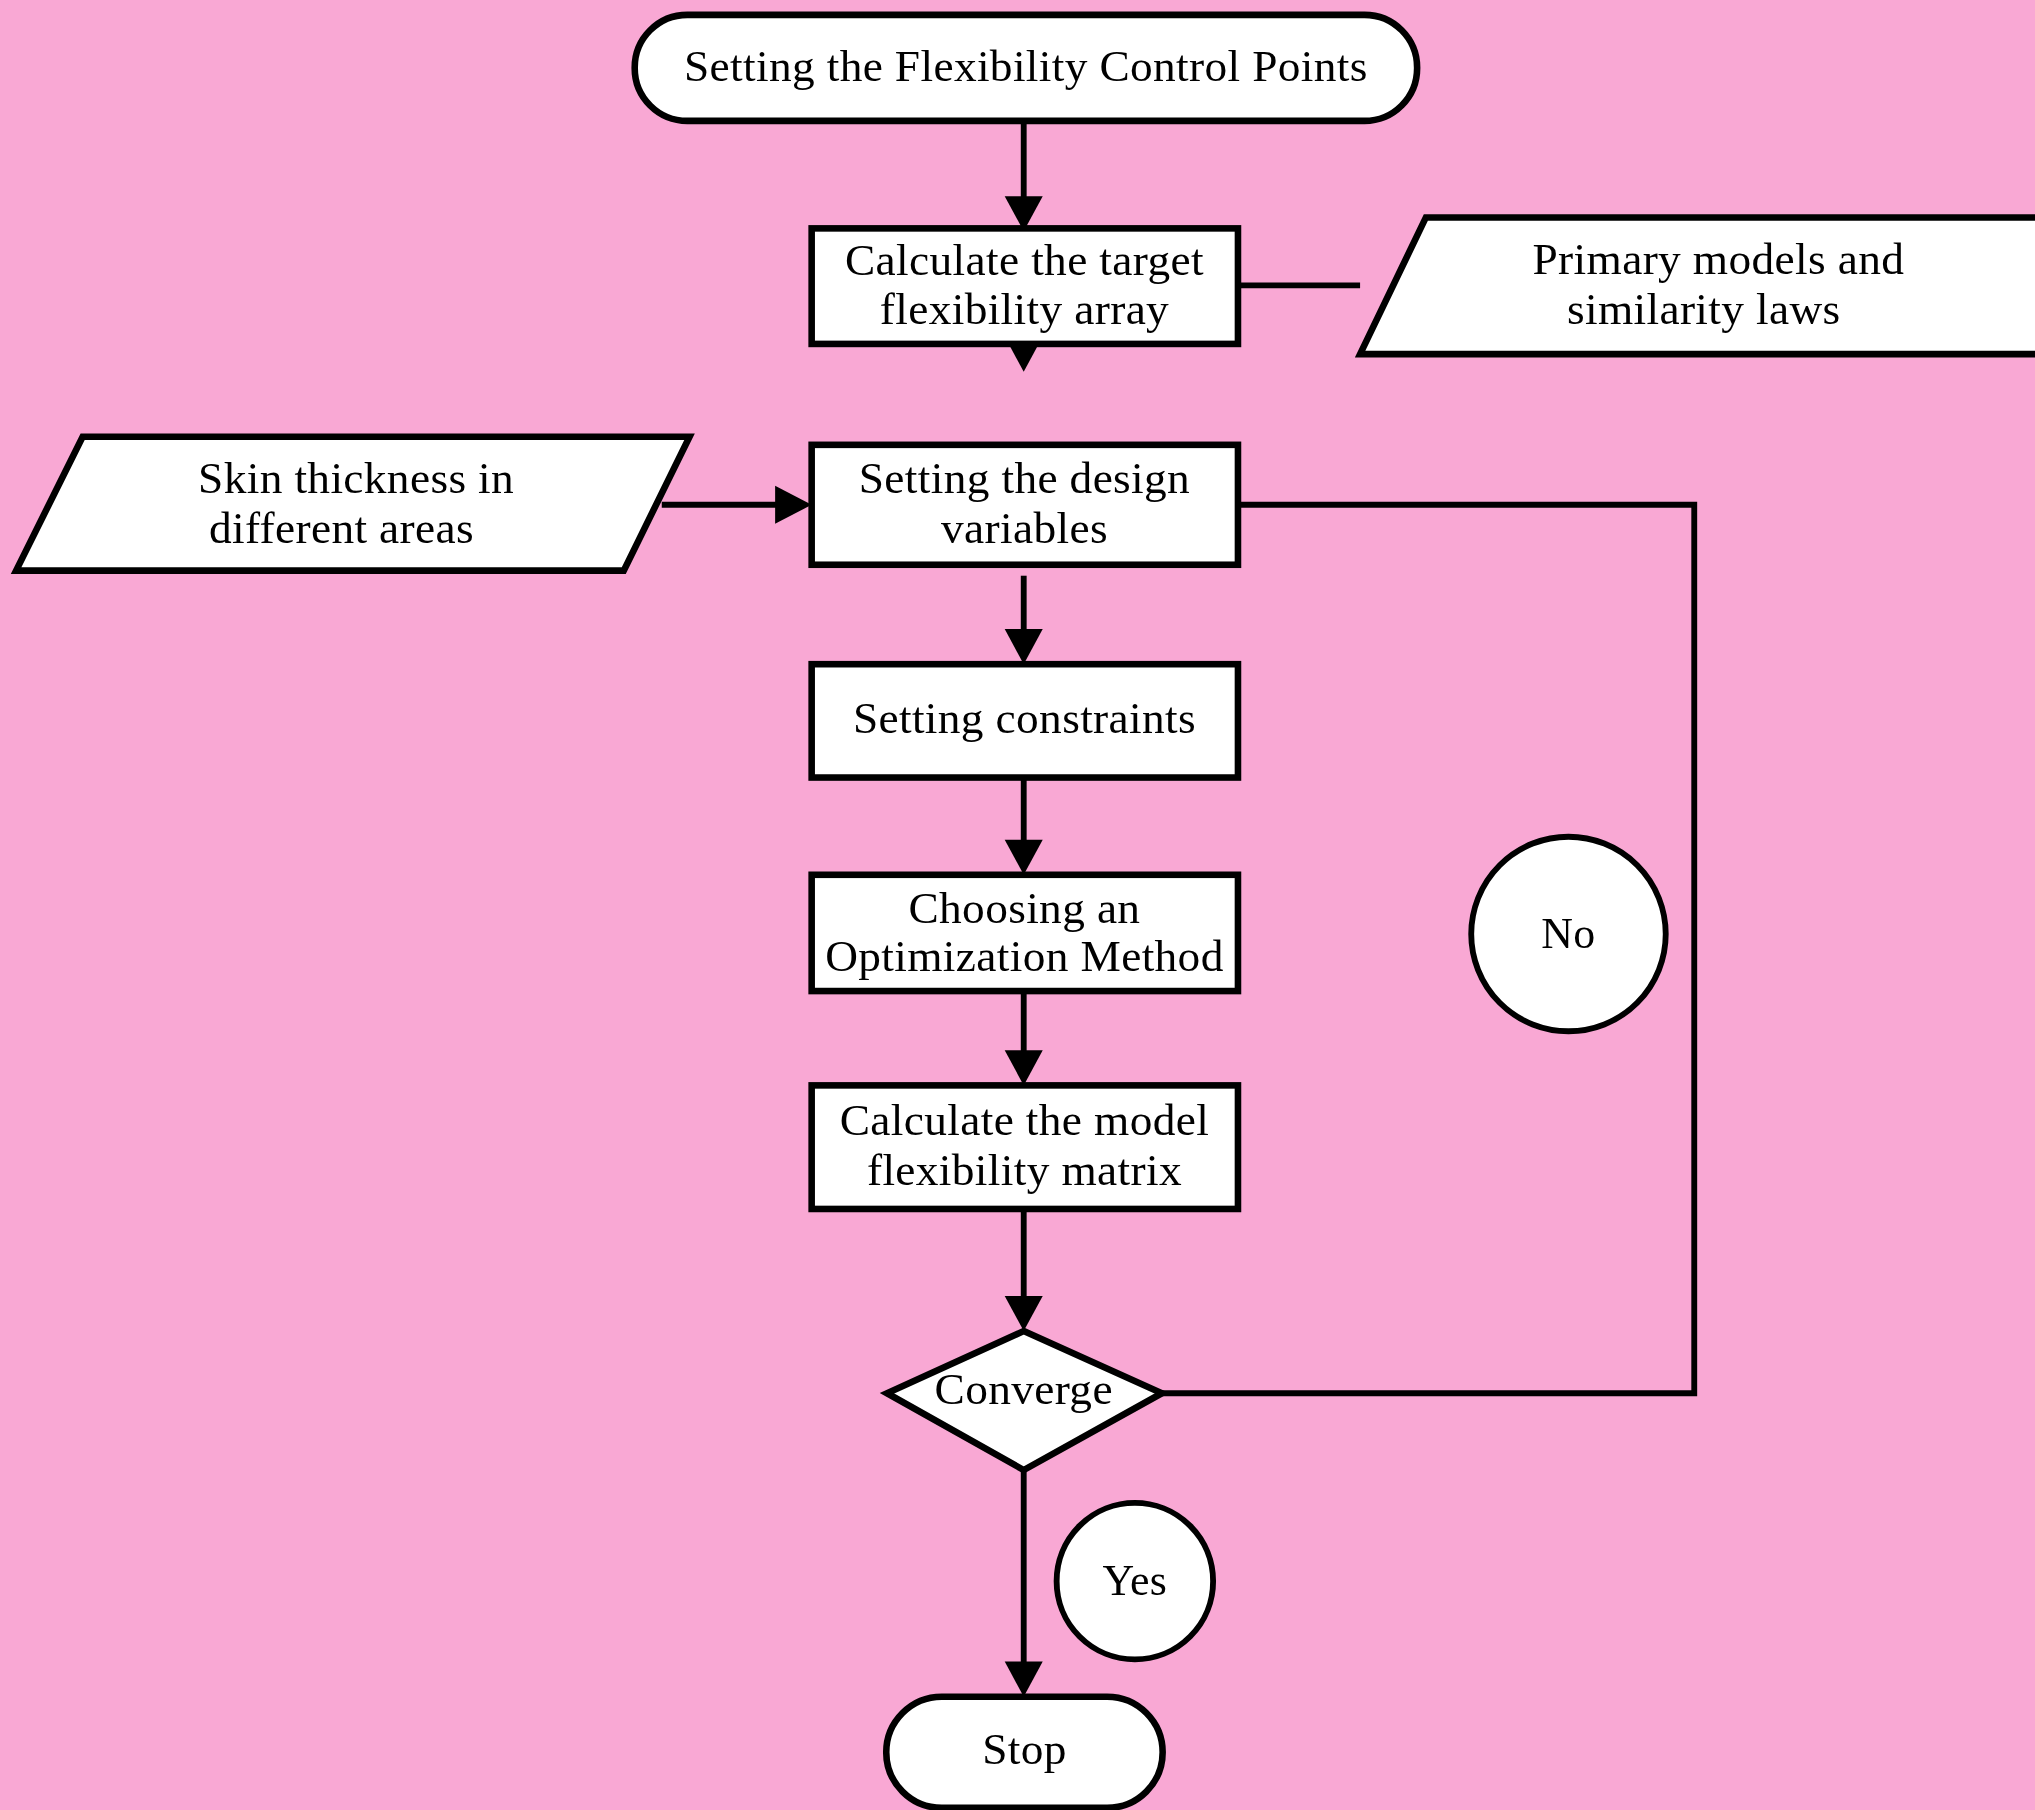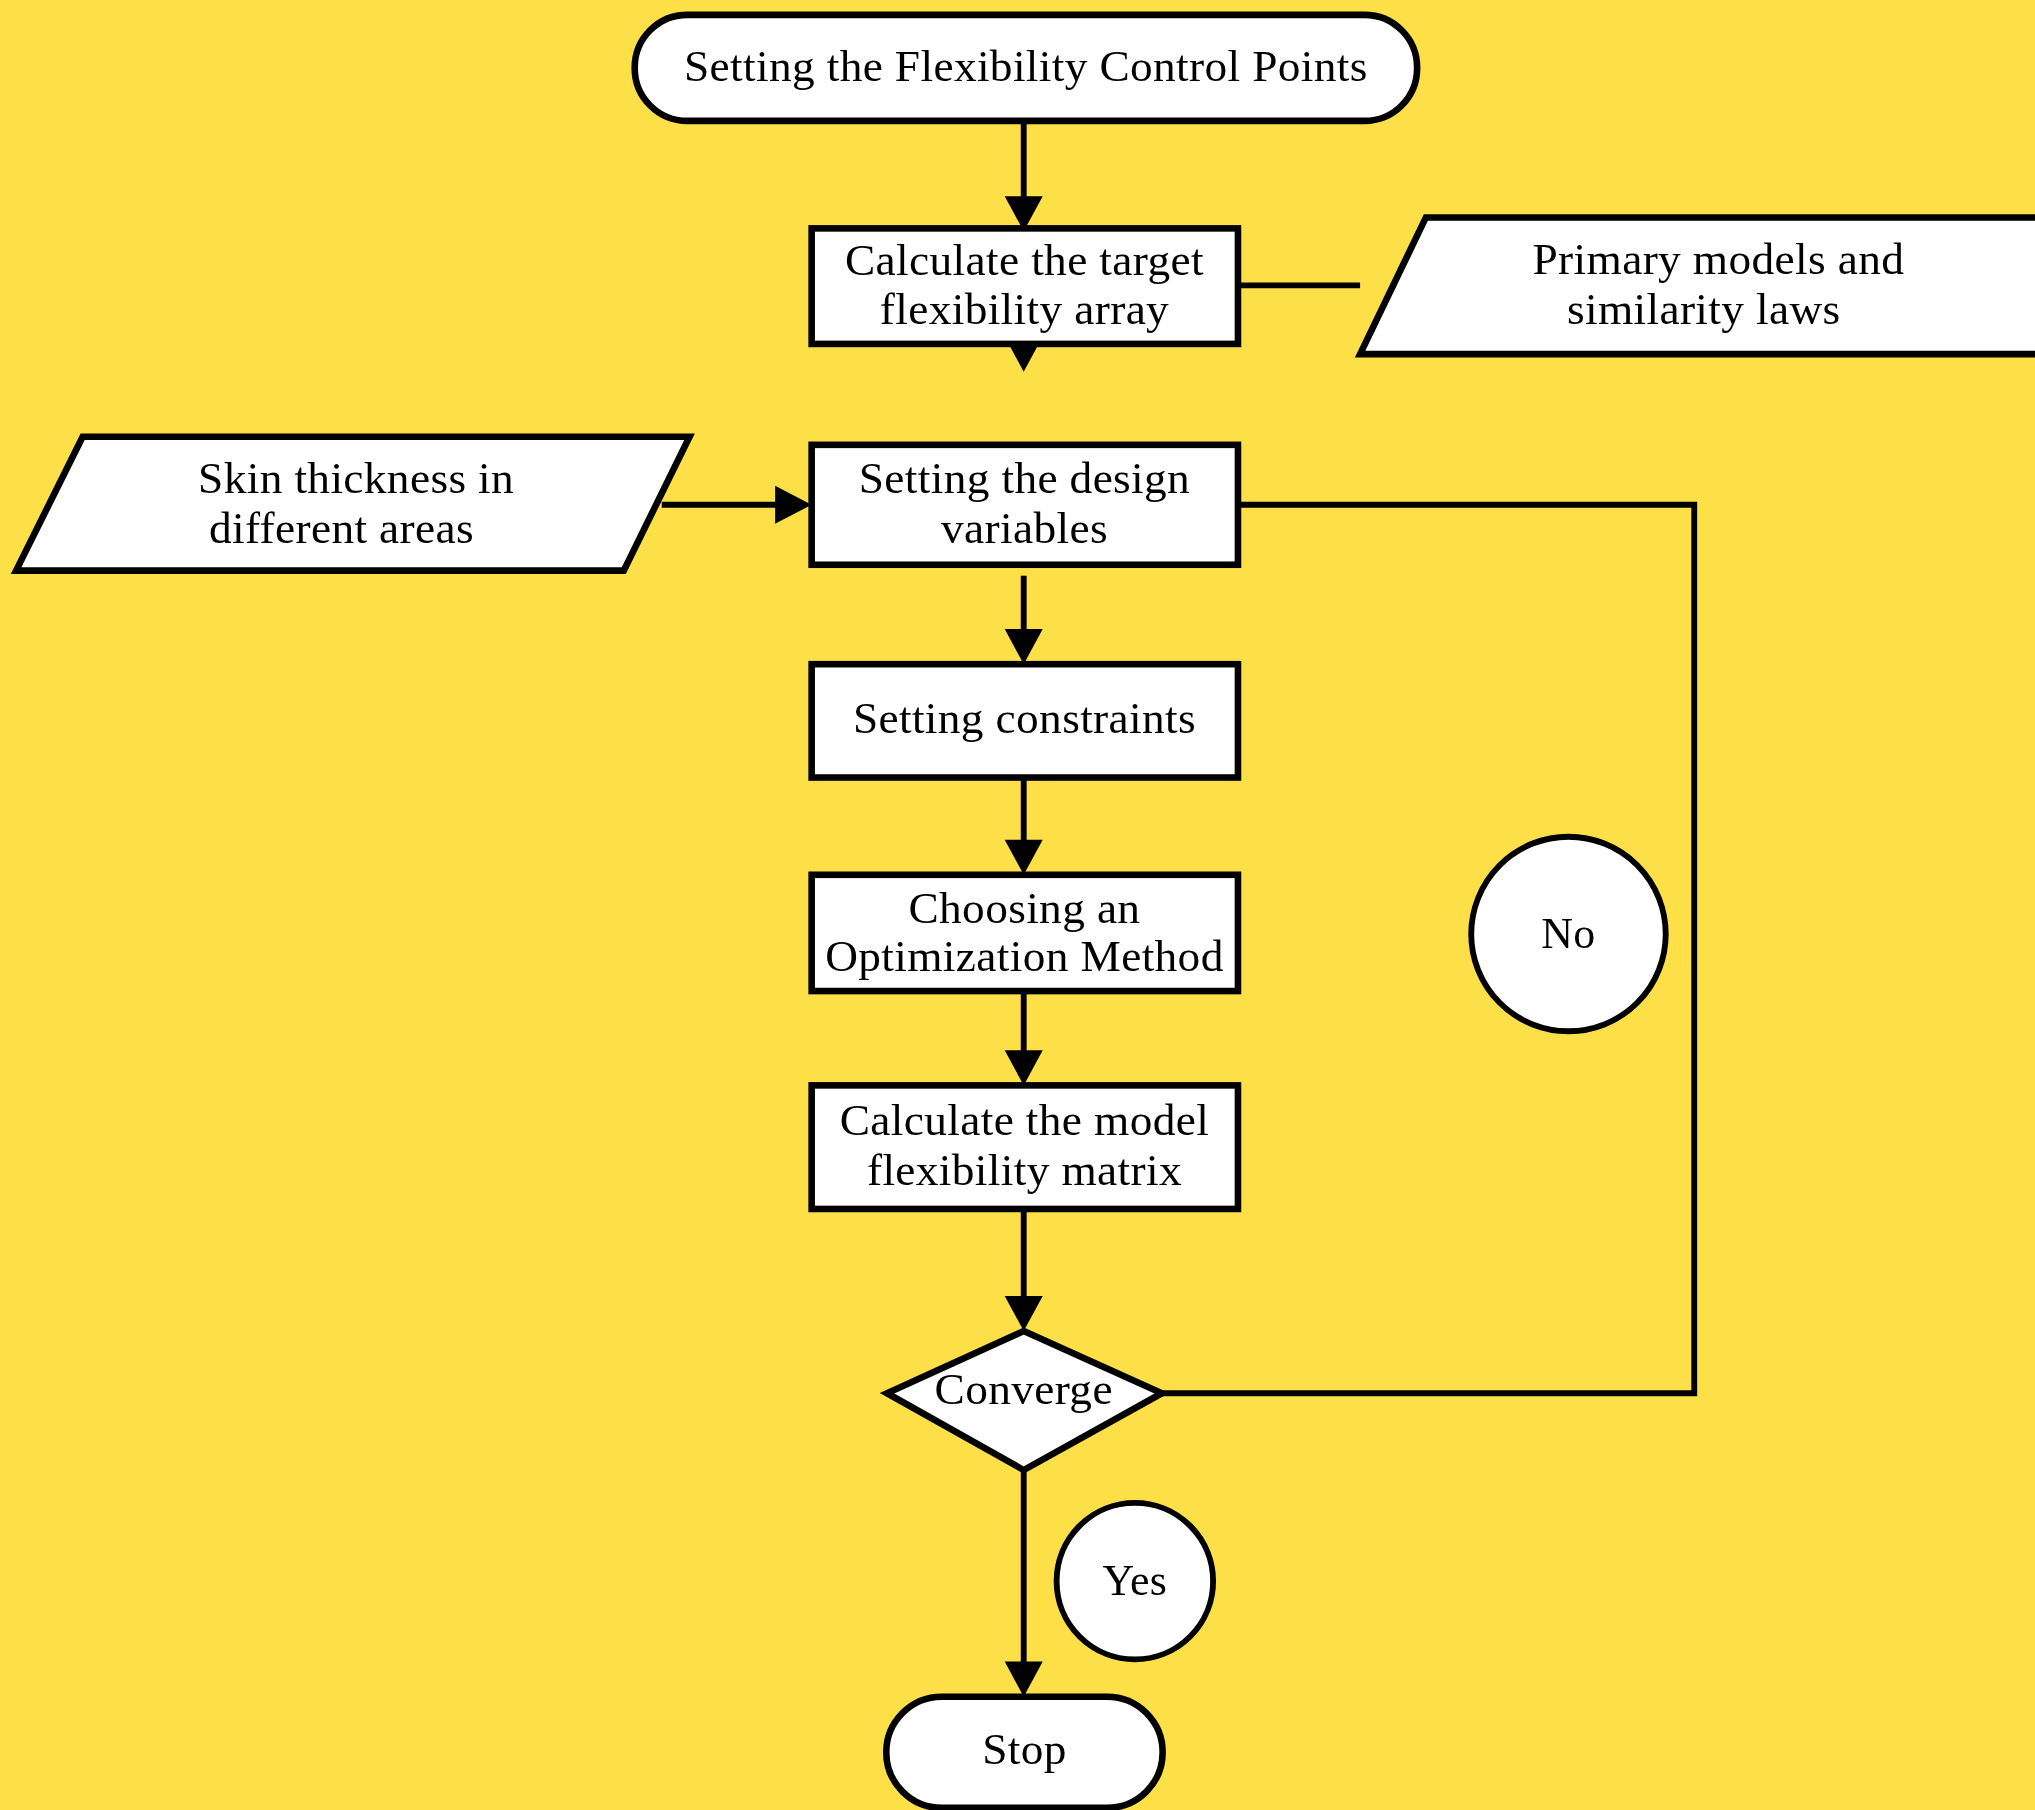--- a/index.html
+++ b/index.html
@@ -5,21 +5,21 @@
 <style>
   html, body {
     margin: 0;
     padding: 0;
     background: #ffffff;
   }
   #stage {
     position: relative;
     width: 2035px;
     height: 1811px;
-    background: #fde047;
+    background: #f9a8d4;
     overflow: hidden;
     font-family: "Liberation Serif", "DejaVu Serif", serif;
   }
   svg#flow {
     position: absolute;
     top: 0;
     left: 0;
     width: 2035px;
     height: 1811px;
     display: block;

